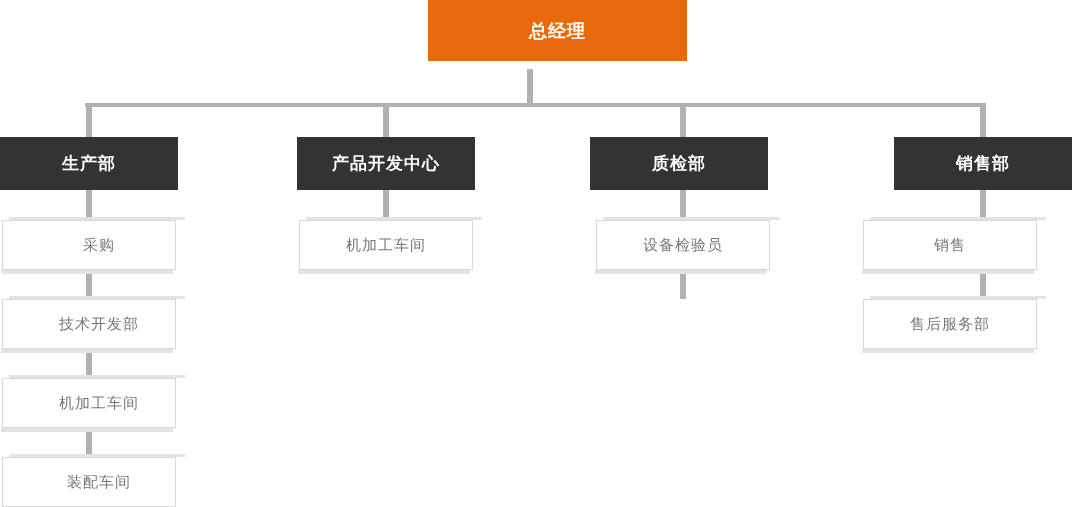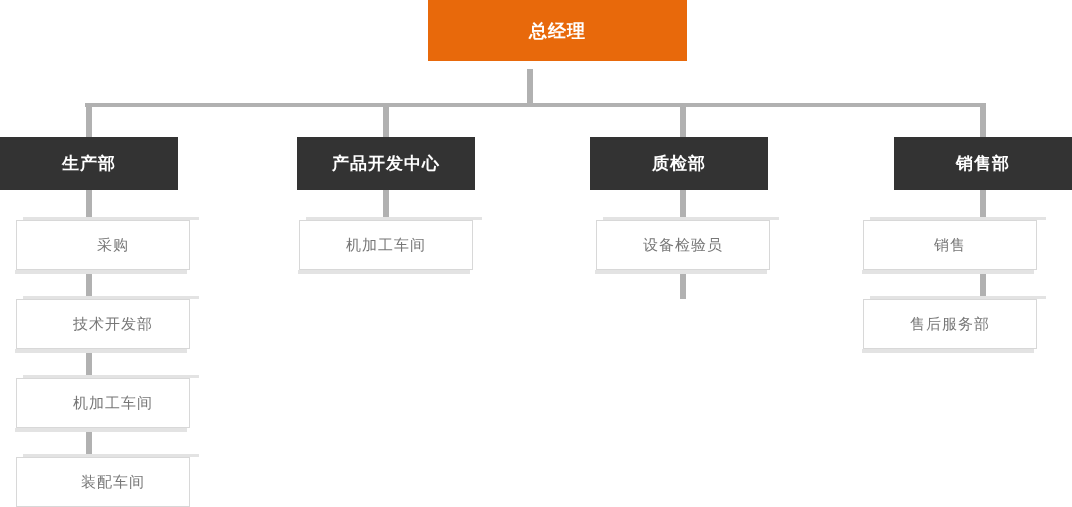--- a/index.html
+++ b/index.html
@@ -56,21 +56,21 @@
     color:var(--sub-text);font-size:15px;letter-spacing:1px;
   }
   .sub::before{ 
     content:"";position:absolute;top:-4px;left:6px;width:calc(100% + 4px);height:3px;
     background:var(--shadow-bar);
   }
   .sub::after{ 
     content:"";position:absolute;bottom:-5px;left:-2px;width:100%;height:4px;
     background:var(--shadow-bar);
   }
-  .x1{left:16px;padding-left:20px;} .x2{left:299px;} .x3{left:596px;} .x4{left:863px;}
+  .x1{left:2px;padding-left:20px;} .x2{left:299px;} .x3{left:596px;} .x4{left:863px;}
   .r1{top:220px;} .r2{top:299px;} .r3{top:378px;} .r4{top:457px;}
 </style>
 </head>
 <body>
 
 <div class="canvas">
 
   <div class="stub s-root"></div>
   <div class="trunk"></div>
   <div class="stub s-b1"></div>

